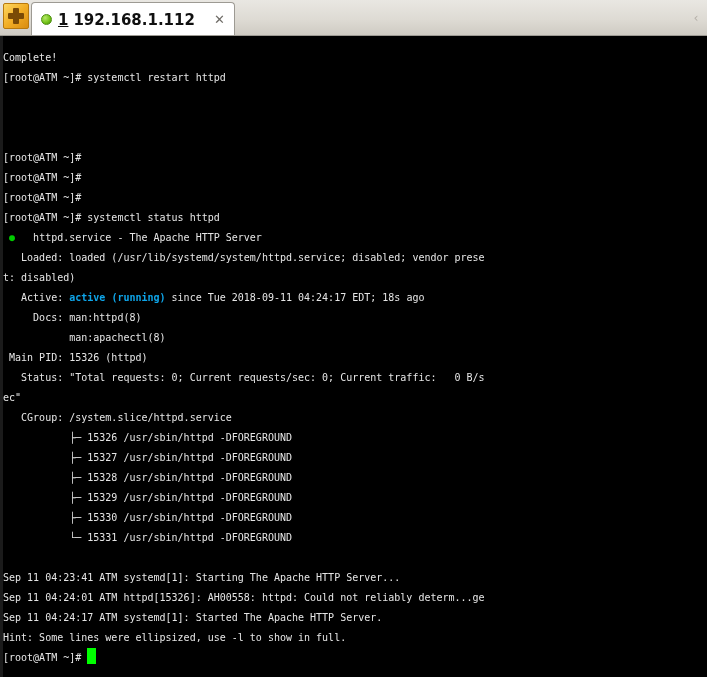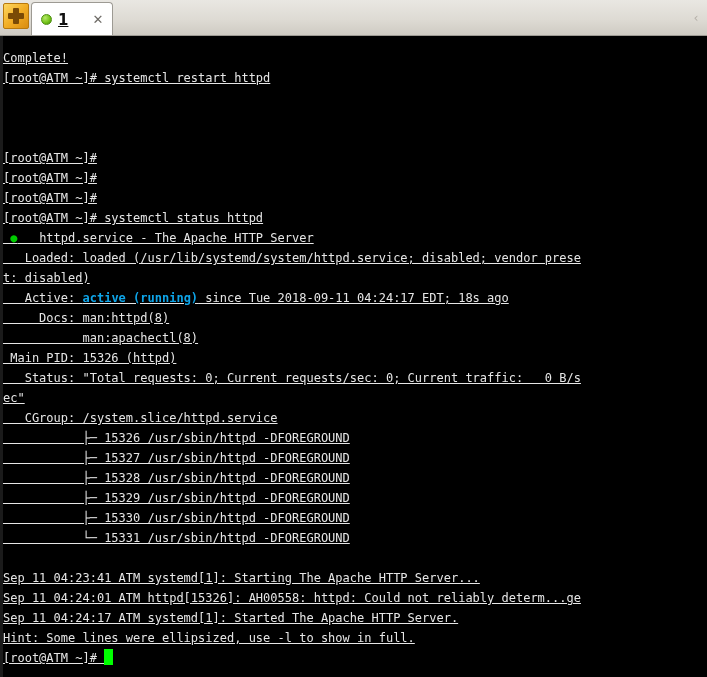--- a/index.html
+++ b/index.html
@@ -128,26 +128,25 @@
     box-sizing: border-box;
     overflow: hidden;
   }
 
   #screen {
     position: absolute;
     left: 0;
     top: 12px;
     width: 704px;
     font-family: "DejaVu Sans Mono", "Liberation Mono", monospace;
-    font-size: 12px;
+    font-size: 10px;
     line-height: 20px;
     letter-spacing: 0px;
     color: #e6e6e6;
     white-space: pre;
-    text-decoration: underline;
   }
   #screen .row {
     height: 20px;
     white-space: pre;
   }
   .grn-b    { color: #0ea5e9; font-weight: bold; }
   .dot      { color: #00cc00; }
   .cursor {
     display: inline-block;
     width: 8.6px;
@@ -164,20 +163,21 @@
   <div id="tabbar">
 
     <div id="app-icon">
       <span class="cross-v"></span>
       <span class="cross-h"></span>
     </div>
 
     <div id="tab">
       <span id="tab-status-dot"></span>
       <span id="tab-index">1</span>
+      <span id="tab-title">192.168.1.112</span>
       <span id="tab-close">✕</span>
     </div>
 
     <div id="tabbar-spacer"></div>
 
     <div id="tabbar-overflow">‹</div>
   </div>
 
   <div id="terminal">
     <div id="screen"><div class="row">Complete!</div><div class="row">[root@ATM ~]# systemctl restart httpd</div><div class="row"></div><div class="row"></div><div class="row"></div><div class="row">[root@ATM ~]#</div><div class="row">[root@ATM ~]#</div><div class="row">[root@ATM ~]#</div><div class="row">[root@ATM ~]# systemctl status httpd</div><div class="row"><span class="dot"> ●</span>   httpd.service - The Apache HTTP Server</div><div class="row">   Loaded: loaded (/usr/lib/systemd/system/httpd.service; disabled; vendor prese</div><div class="row">t: disabled)</div><div class="row">   Active: <span class="grn-b">active (running)</span> since Tue 2018-09-11 04:24:17 EDT; 18s ago</div><div class="row">     Docs: man:httpd(8)</div><div class="row">           man:apachectl(8)</div><div class="row"> Main PID: 15326 (httpd)</div><div class="row">   Status: "Total requests: 0; Current requests/sec: 0; Current traffic:   0 B/s</div><div class="row">ec"</div><div class="row">   CGroup: /system.slice/httpd.service</div><div class="row">           ├─ 15326 /usr/sbin/httpd -DFOREGROUND</div><div class="row">           ├─ 15327 /usr/sbin/httpd -DFOREGROUND</div><div class="row">           ├─ 15328 /usr/sbin/httpd -DFOREGROUND</div><div class="row">           ├─ 15329 /usr/sbin/httpd -DFOREGROUND</div><div class="row">           ├─ 15330 /usr/sbin/httpd -DFOREGROUND</div><div class="row">           └─ 15331 /usr/sbin/httpd -DFOREGROUND</div><div class="row"></div><div class="row">Sep 11 04:23:41 ATM systemd[1]: Starting The Apache HTTP Server...</div><div class="row">Sep 11 04:24:01 ATM httpd[15326]: AH00558: httpd: Could not reliably determ...ge</div><div class="row">Sep 11 04:24:17 ATM systemd[1]: Started The Apache HTTP Server.</div><div class="row">Hint: Some lines were ellipsized, use -l to show in full.</div><div class="row">[root@ATM ~]# <span class="cursor"></span></div></div>

